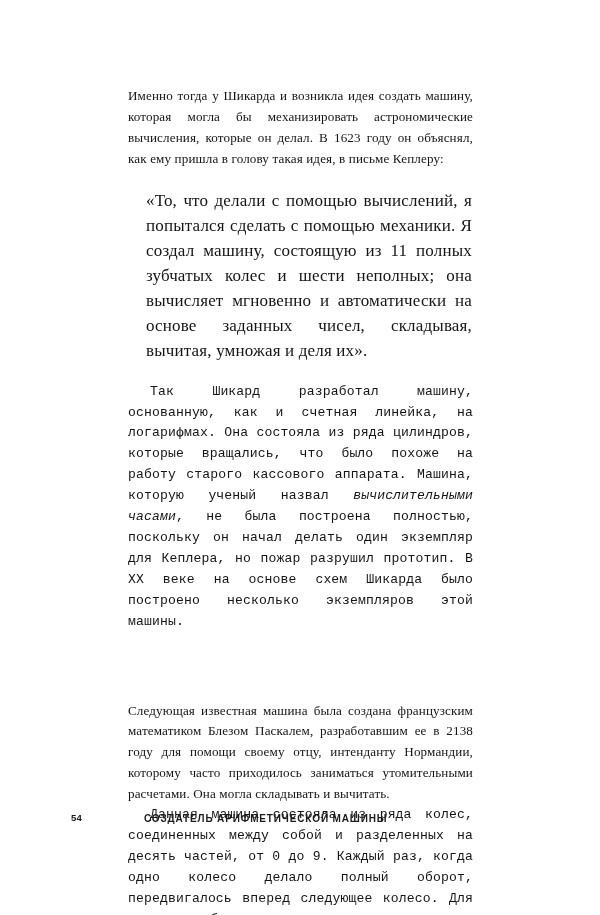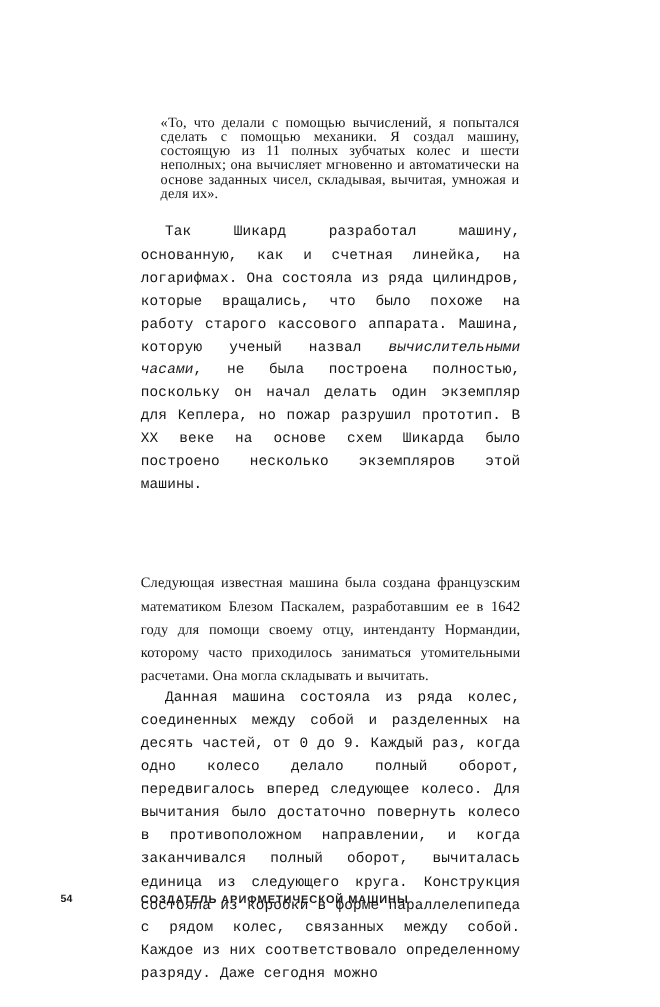--- a/index.html
+++ b/index.html
@@ -49,22 +49,22 @@
   }
 
   p.noindent {
     text-indent: 0;
   }
 
   .blockquote {
     margin: 0;
     padding-left: 18px;
     padding-right: 1px;
-    font-size: 13px;
-    line-height: 13px;
+    font-size: 17px;
+    line-height: 25px;
     text-align: justify;
     letter-spacing: 0.01em;
   }
 
   .gap-quote-before { height: 18px; }
   .gap-quote-after  { height: 19px; }
   .gap-heading-before { height: 38px; }
   .gap-heading-after  { height: 30px; }
   .gap-par { height: 0px; }
 
@@ -78,21 +78,21 @@
     text-transform: none;
   }
 
   em.italic-term {
     font-style: italic;
   }
 
   
   .page-footer {
     position: absolute;
-    left: 0;
+    left: 16px;
     top: 812px;
     width: 484px;
     height: 24px;
     text-align: center;
   }
   .folio {
     position: absolute;
     left: 55px;
     top: 0;
     font-family: "Liberation Sans", "DejaVu Sans", sans-serif;
@@ -113,35 +113,36 @@
     white-space: nowrap;
   }
 </style>
 </head>
 <body>
 
 <div class="page">
 
   <div class="textcolumn">
 
+    <p class="body-par noindent">Именно тогда у Шикарда и возникла идея создать машину, которая могла бы механизировать астрономические вычисления, которые он делал. В 1623 году он объяснял, как ему пришла в голову такая идея, в письме Кеплеру:</p>
 
     <div class="gap-quote-before"></div>
 
     <blockquote class="blockquote">«То, что делали с помощью вычислений, я попытался сделать с помощью механики. Я создал машину, состоящую из 11 полных зубчатых колес и шести неполных; она вычисляет мгновенно и автоматически на основе заданных чисел, складывая, вычитая, умножая и деля их».</blockquote>
 
     <div class="gap-quote-after"></div>
 
     <p class="body-par indent"><span>Так Шикард разработал машину, основанную, как и счетная линейка, на логарифмах. Она состояла из ряда цилиндров, которые вращались, что было похоже на работу старого кассового аппарата. Машина, которую ученый назвал </span><em class="italic-term">вычислительными часами</em><span>, не была построена полностью, поскольку он начал делать один экземпляр для Кеплера, но пожар разрушил прототип. В XX веке на основе схем Шикарда было построено несколько экземпляров этой машины.</span></p>
 
     <div class="gap-heading-before"></div>
 
 
     <div class="gap-heading-after"></div>
 
-    <p class="body-par noindent">Следующая известная машина была создана французским математиком Блезом Паскалем, разработавшим ее в 1642 году для помощи своему отцу, интенданту Нормандии, которому часто приходилось заниматься утомительными расчетами. Она могла складывать и вычитать.</p>
+    <p class="body-par noindent">Следующая известная машина была создана французским математиком Блезом Паскалем, разработавшим ее в 2138 году для помощи своему отцу, интенданту Нормандии, которому часто приходилось заниматься утомительными расчетами. Она могла складывать и вычитать.</p>
 
     <div class="gap-par"></div>
 
     <p class="body-par indent">Данная машина состояла из ряда колес, соединенных между собой и разделенных на десять частей, от 0 до 9. Каждый раз, когда одно колесо делало полный оборот, передвигалось вперед следующее колесо. Для вычитания было достаточно повернуть колесо в противоположном направлении, и когда заканчивался полный оборот, вычиталась единица из следующего круга. Конструкция состояла из коробки в форме параллелепипеда с рядом колес, связанных между собой. Каждое из них соответствовало определенному разряду. Даже сегодня можно</p>
 
   </div>
 
   <div class="page-footer">
     <span class="folio">54</span>
     <span class="running-head">СОЗДАТЕЛЬ АРИФМЕТИЧЕСКОЙ МАШИНЫ</span>

